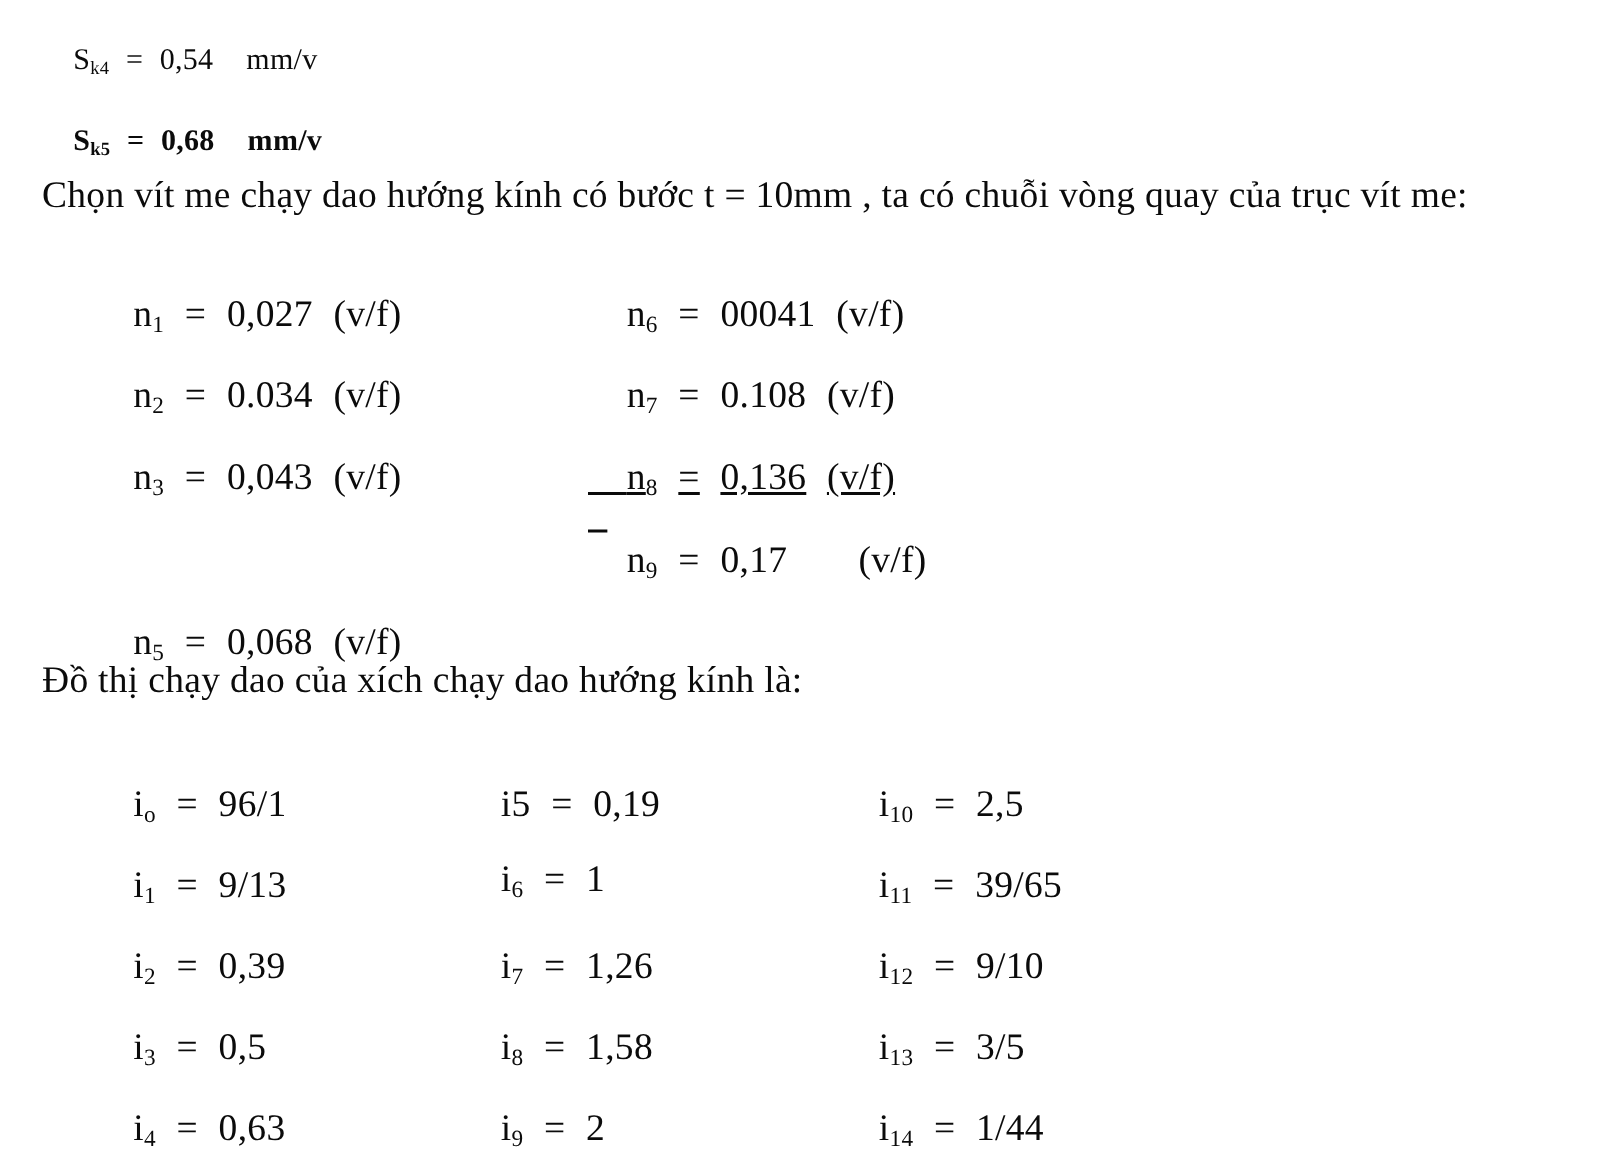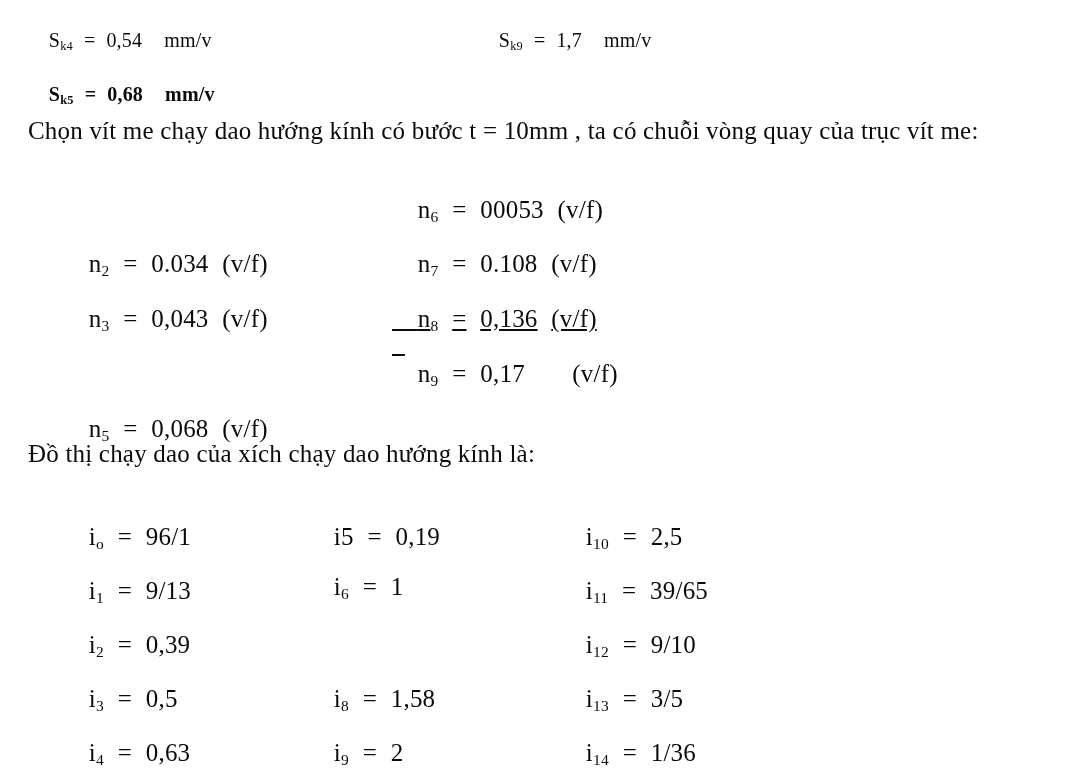--- a/index.html
+++ b/index.html
@@ -57,46 +57,46 @@
 </style>
 </head>
 <body>
 
 <div class="page">
 
   <div class="run sk-line" style="left:28px; top:10px;">
     <span>S</span><sub>k4</sub><span class="gap-sm"></span><span>=</span><span class="gap-sm"></span><span>0,54</span><span class="gap-md"></span><span>mm/v</span>
   </div>
 
-  <div class="run sk-line" style="left:478px; top:10px;">
-    <span>S</span><sub>k9</sub><span class="gap-sm"></span><span>=</span><span class="gap-sm"></span><span>1,7</span><span class="gap-md"></span><span>mm/v</span>
-  </div>
 
   <div class="run sk-line" style="left:28px; top:64px;font-weight:bold;">
     <span>S</span><sub>k5</sub><span class="gap-sm"></span><span>=</span><span class="gap-sm"></span><span>0,68</span><span class="gap-md"></span><span>mm/v</span>
   </div>
 
   <div class="run para" style="left:28px; top:118px;">Chọn vít me chạy dao hướng kính có bước t = 10mm , ta có chuỗi vòng quay của trục vít me:</div>
 
+  <div class="run formula" style="left:63px; top:172px;">
+    <span>n</span><sub>1</sub><span class="gap-sm"></span><span>=</span><span class="gap-sm"></span><span>0,027</span><span class="gap-sm"></span><span>(v/f)</span>
+  </div>
 
   <div class="run formula" style="left:63px; top:226px;">
     <span>n</span><sub>2</sub><span class="gap-sm"></span><span>=</span><span class="gap-sm"></span><span>0.034</span><span class="gap-sm"></span><span>(v/f)</span>
   </div>
 
   <div class="run formula" style="left:63px; top:281px;">
     <span>n</span><sub>3</sub><span class="gap-sm"></span><span>=</span><span class="gap-sm"></span><span>0,043</span><span class="gap-sm"></span><span>(v/f)</span>
   </div>
 
 
   <div class="run formula" style="left:63px; top:391px;">
     <span>n</span><sub>5</sub><span class="gap-sm"></span><span>=</span><span class="gap-sm"></span><span>0,068</span><span class="gap-sm"></span><span>(v/f)</span>
   </div>
 
   <div class="run formula" style="left:392px; top:172px;">
-    <span>n</span><sub>6</sub><span class="gap-sm"></span><span>=</span><span class="gap-sm"></span><span>00053</span><span class="gap-sm"></span><span>(v/f)</span>
+    <span>n</span><sub>6</sub><span class="gap-sm"></span><span>=</span><span class="gap-sm"></span><span>00041</span><span class="gap-sm"></span><span>(v/f)</span>
   </div>
 
   <div class="run formula" style="left:392px; top:226px;">
     <span>n</span><sub>7</sub><span class="gap-sm"></span><span>=</span><span class="gap-sm"></span><span>0.108</span><span class="gap-sm"></span><span>(v/f)</span>
   </div>
 
   <div class="run formula" style="left:392px; top:281px;text-decoration:underline;">
     <span>n</span><sub>8</sub><span class="gap-sm"></span><span>=</span><span class="gap-sm"></span><span>0,136</span><span class="gap-sm"></span><span>(v/f)</span>
   </div>
 
@@ -127,20 +127,23 @@
   </div>
 
   <div class="run formula" style="left:308px; top:499px;">
     <span>i5</span><sub></sub><span class="gap-sm"></span><span>=</span><span class="gap-sm"></span><span>0,19</span>
   </div>
 
   <div class="run formula" style="left:308px; top:549px;text-align:right;">
     <span>i</span><sub>6</sub><span class="gap-sm"></span><span>=</span><span class="gap-sm"></span><span>1</span>
   </div>
 
+  <div class="run formula" style="left:308px; top:607px;">
+    <span>i</span><sub>7</sub><span class="gap-sm"></span><span>=</span><span class="gap-sm"></span><span>1,26</span>
+  </div>
 
   <div class="run formula" style="left:308px; top:661px;text-align:center;">
     <span>i</span><sub>8</sub><span class="gap-sm"></span><span>=</span><span class="gap-sm"></span><span>1,58</span>
   </div>
 
   <div class="run formula" style="left:308px; top:715px;">
     <span>i</span><sub>9</sub><span class="gap-sm"></span><span>=</span><span class="gap-sm"></span><span>2</span>
   </div>
 
   <div class="run formula" style="left:560px; top:499px;">
@@ -153,16 +156,16 @@
 
   <div class="run formula" style="left:560px; top:607px;">
     <span>i</span><sub>12</sub><span class="gap-sm"></span><span>=</span><span class="gap-sm"></span><span>9/10</span>
   </div>
 
   <div class="run formula" style="left:560px; top:661px;">
     <span>i</span><sub>13</sub><span class="gap-sm"></span><span>=</span><span class="gap-sm"></span><span>3/5</span>
   </div>
 
   <div class="run formula" style="left:560px; top:715px;">
-    <span>i</span><sub>14</sub><span class="gap-sm"></span><span>=</span><span class="gap-sm"></span><span>1/36</span>
+    <span>i</span><sub>14</sub><span class="gap-sm"></span><span>=</span><span class="gap-sm"></span><span>1/44</span>
   </div>
 
 </div>
 
 </body></html>

